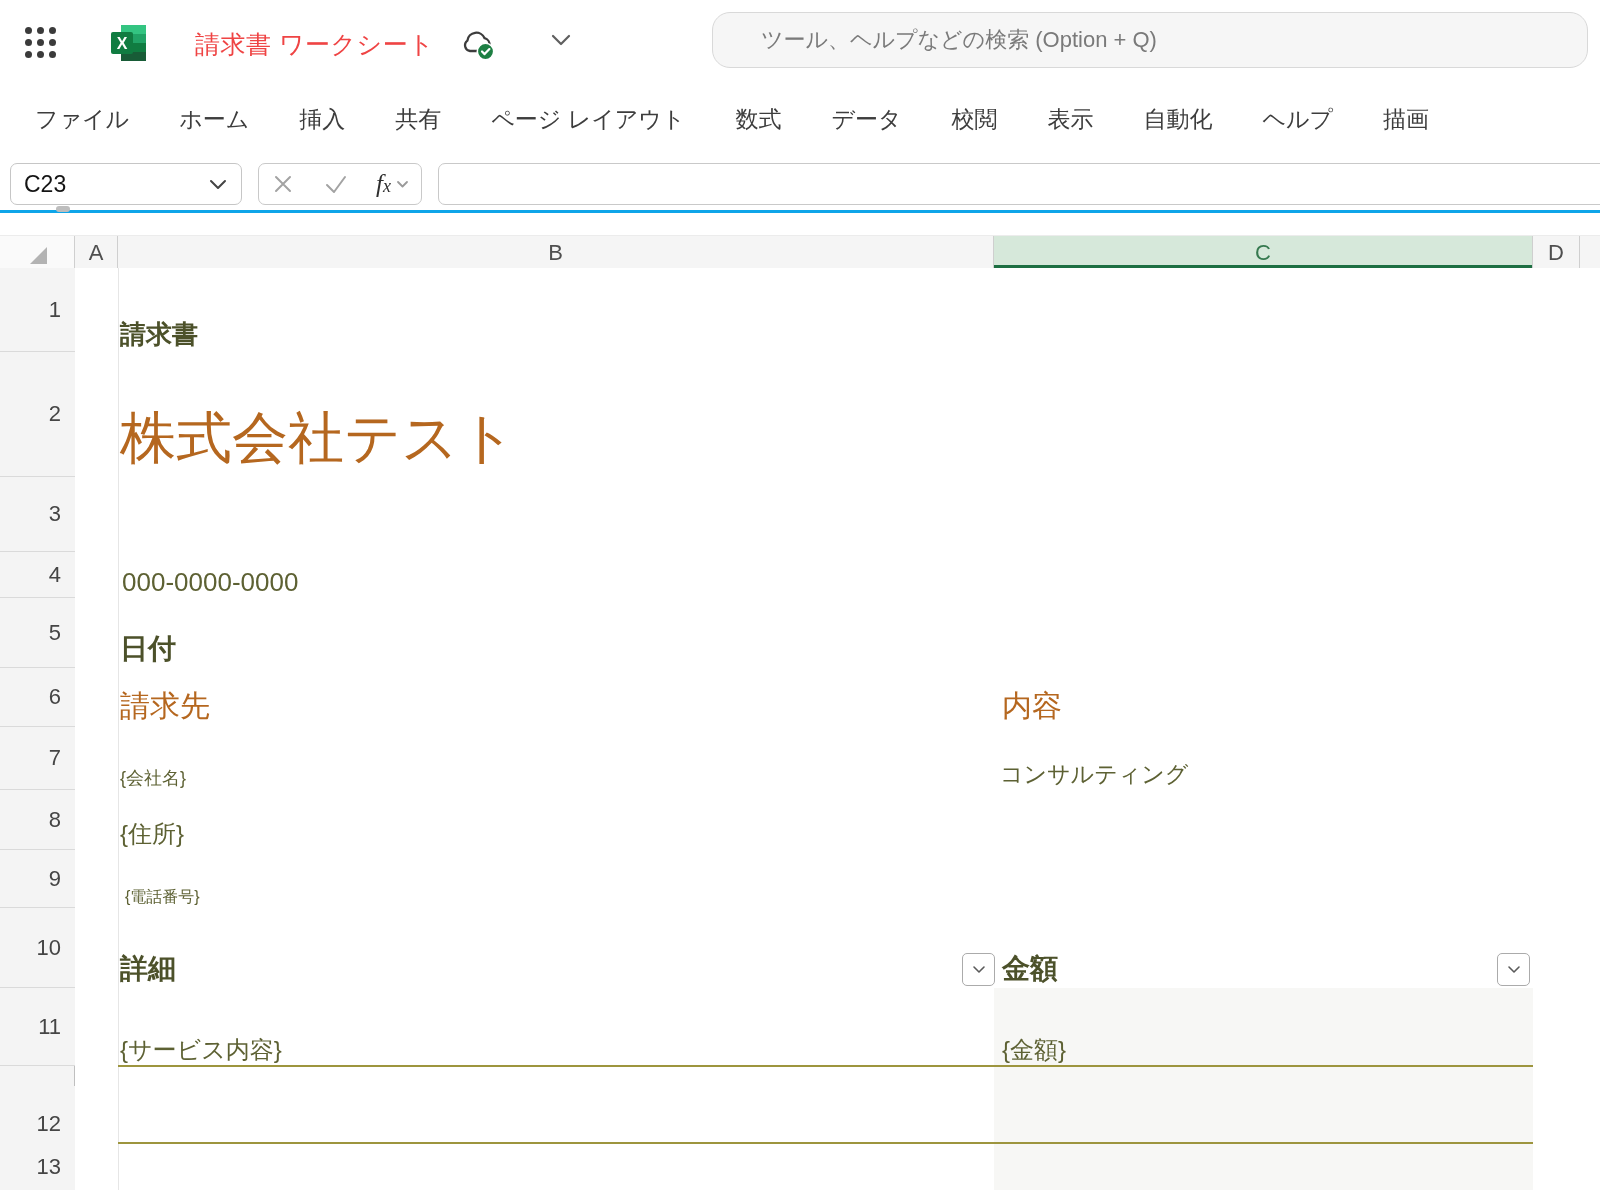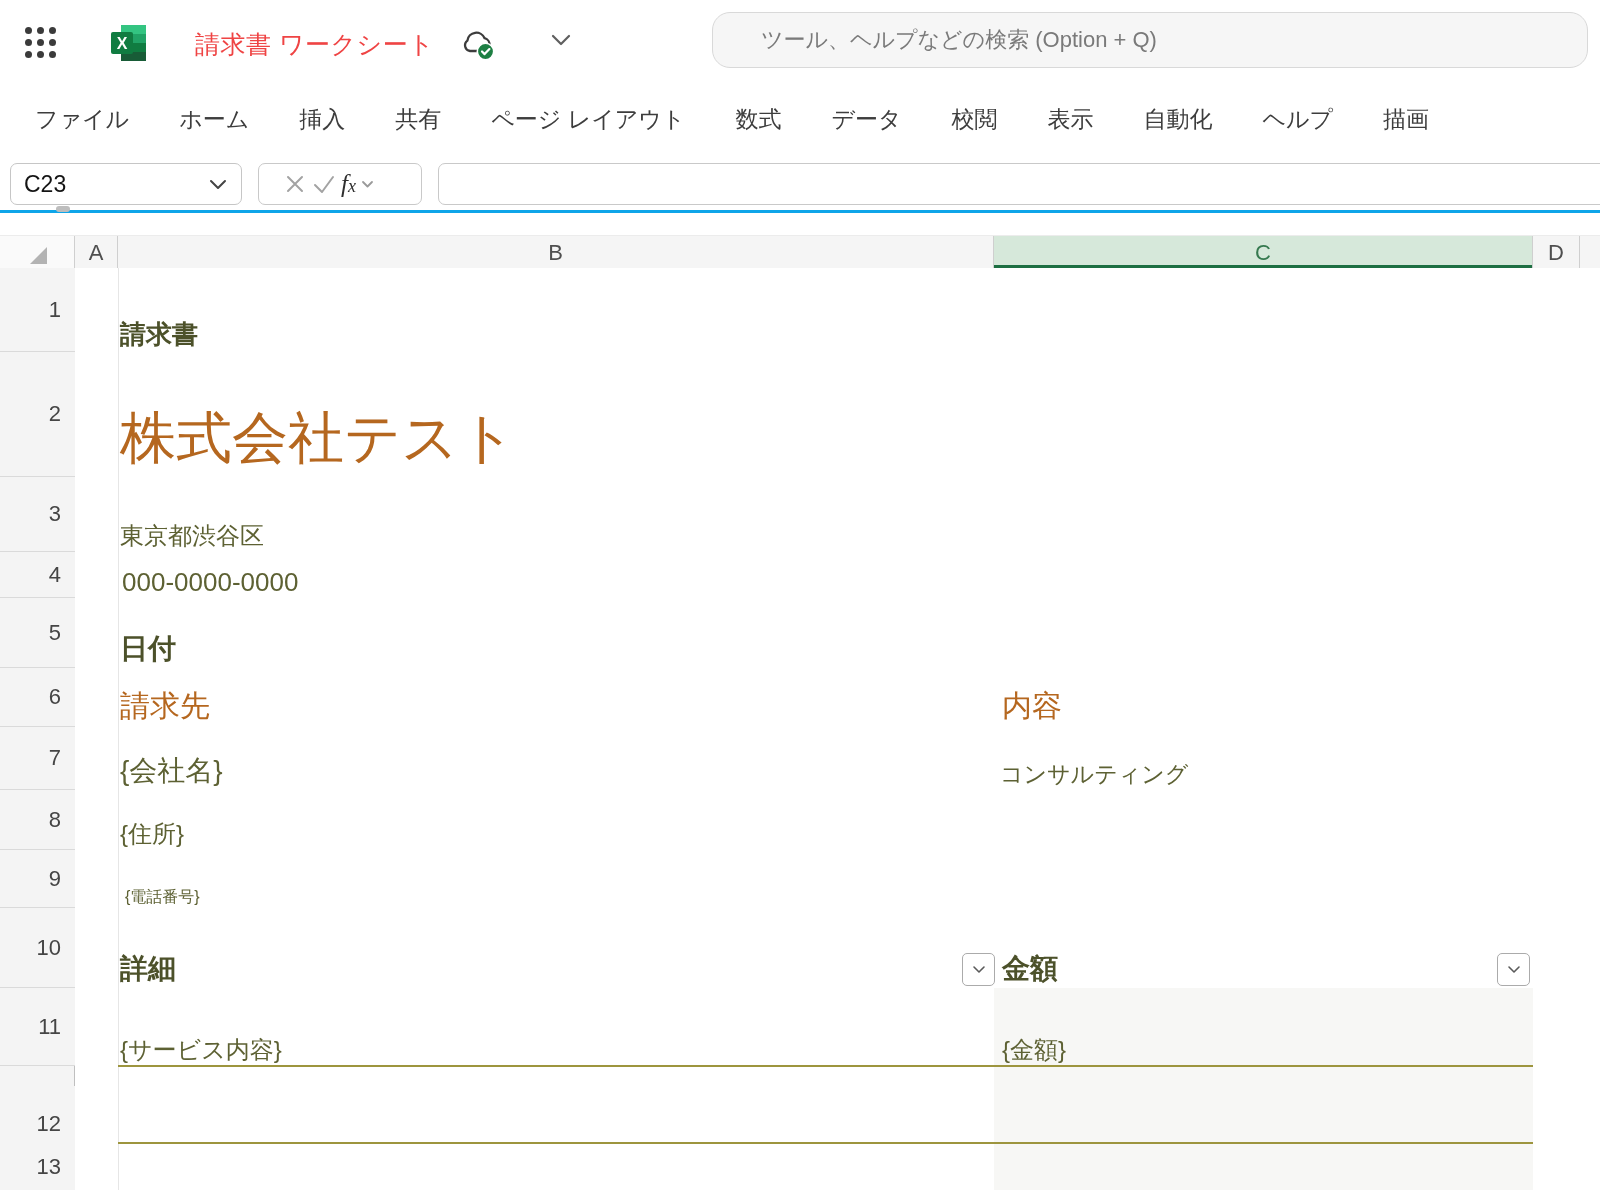--- a/index.html
+++ b/index.html
@@ -34,21 +34,21 @@
 
   
   .formulabar{position:absolute;left:0;top:150px;width:1600px;height:60px;
     border-bottom:3px solid #0ea5e9;background:#fff;}
   .namebox{position:absolute;left:10px;top:13px;width:232px;height:42px;box-sizing:border-box;
     border:1px solid #c6c6c6;border-radius:7px;background:#fff;display:flex;align-items:center;
     padding:0 14px 0 13px;cursor:pointer;}
   .namebox .ref{font-size:23px;color:#141414;flex:1;}
   .fxgroup{position:absolute;left:258px;top:13px;width:164px;height:42px;box-sizing:border-box;
     border:1px solid #c9c9c9;border-radius:7px;background:#fff;
-    display:flex;align-items:center;justify-content:flex-start;padding:0 22px;}
+    display:flex;align-items:center;justify-content:space-between;padding:0 10px;}
   .fxgroup .btn{background:none;border:none;padding:2px;cursor:pointer;display:flex;align-items:center;}
   .fx-label{font-family:"Liberation Serif",serif;font-style:italic;font-size:25px;color:#2f2f2f;}
   .fx-label .sub{font-size:18px;}
   .formula-input{position:absolute;left:438px;top:13px;width:1175px;height:42px;box-sizing:border-box;
     border:1px solid #c9c9c9;border-radius:7px 0 0 7px;background:#fff;outline:none;
     font-size:22px;color:#222;padding:0 12px;font-family:"Liberation Sans",sans-serif;}
   .nb-grip{position:absolute;left:56px;top:206px;width:14px;height:6px;border-radius:3px;background:#bdbdbd;}
 
   
   .colheaders{position:absolute;left:0;top:235px;width:1600px;height:33px;
@@ -206,26 +206,25 @@
   <div class="rh" style="top:818px;height:77px">12</div>
   <div class="rh" style="top:875px;height:47px;border-bottom:none">13</div>
 
   <div class="ab-line"></div>
 
   <div class="tline" style="top:797px"></div>
   <div class="tline" style="top:874px"></div>
 
   <div class="cell olh" style="left:120px;top:0;height:84px;font-size:26px;padding-bottom:8px">請求書</div>
   <div class="cell or" style="left:120px;top:84px;height:125px;font-size:56px;padding-bottom:8px">株式会社テスト</div>
-  <div class="cell ol" style="left:120px;top:209px;height:75px;font-size:24px;padding-bottom:8px">東京都渋谷区</div>
   <div class="cell ol" style="left:122px;top:284px;height:46px;font-size:26px;padding-bottom:4px">000-0000-0000</div>
   <div class="cell olh" style="left:120px;top:330px;height:70px;font-size:28px;padding-bottom:10px">日付</div>
   <div class="cell or" style="left:120px;top:400px;height:59px;font-size:30px;padding-bottom:2px">請求先</div>
   <div class="cell or" style="left:1002px;top:400px;height:59px;font-size:30px;padding-bottom:2px">内容</div>
-  <div class="cell ol" style="left:120px;top:459px;height:63px;font-size:28px;padding-bottom:14px">{会社名}</div>
+  <div class="cell ol" style="left:120px;top:459px;height:63px;font-size:18px;padding-bottom:14px">{会社名}</div>
   <div class="cell ol" style="left:1000px;top:459px;height:63px;font-size:23px;padding-bottom:14px">コンサルティング</div>
   <div class="cell ol" style="left:120px;top:522px;height:60px;font-size:24px;padding-bottom:10px">{住所}</div>
   <div class="cell ol" style="left:125px;top:582px;height:58px;font-size:16px;padding-bottom:10px">{電話番号}</div>
   <div class="cell olh" style="left:120px;top:640px;height:80px;font-size:28px;padding-bottom:16px">詳細</div>
   <div class="cell olh" style="left:1002px;top:640px;height:80px;font-size:28px;padding-bottom:16px">金額</div>
   <div class="cell ol" style="left:120px;top:720px;height:78px;font-size:24px;padding-bottom:22px">{サービス内容}</div>
   <div class="cell ol" style="left:1002px;top:720px;height:78px;font-size:24px;padding-bottom:22px">{金額}</div>
 
   <div class="filterbtn" style="left:962px;top:685px">
     <svg width="14" height="9" viewBox="0 0 14 9">

